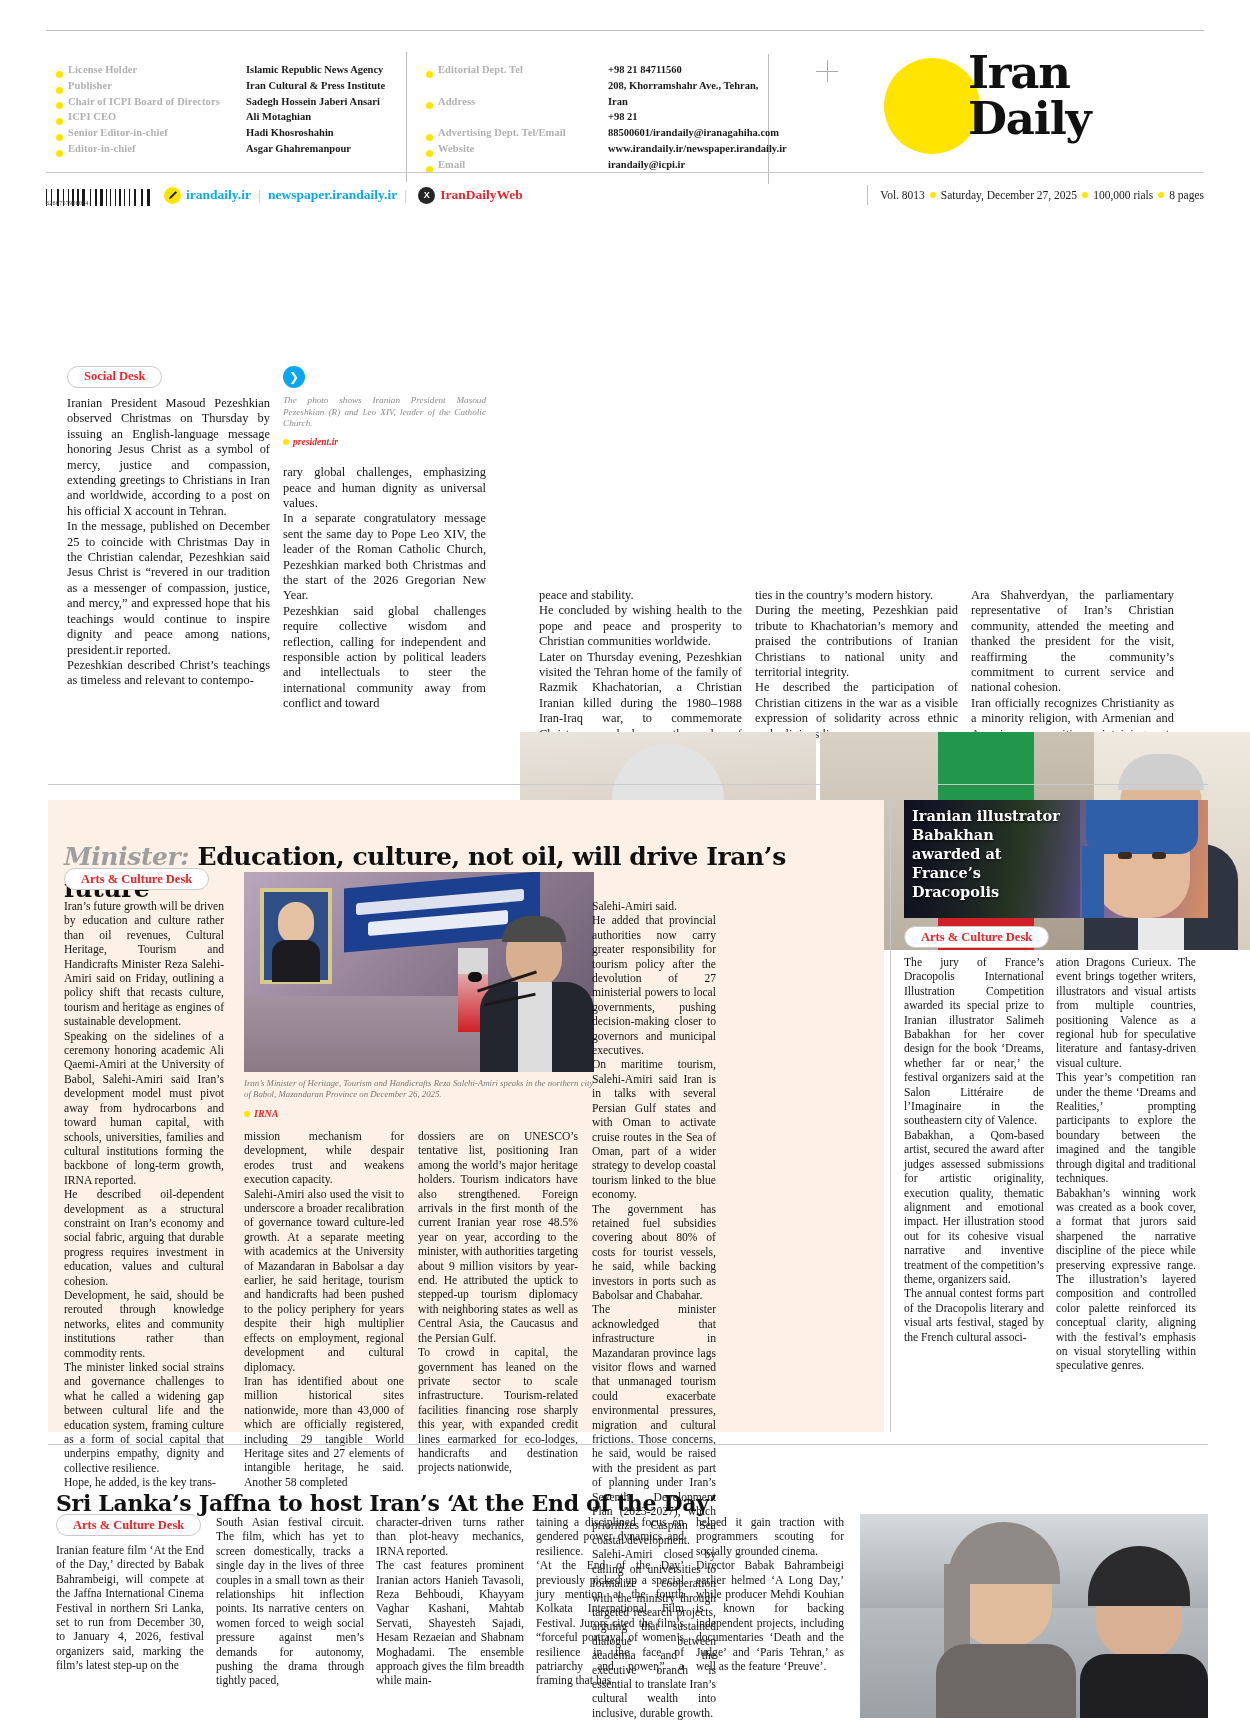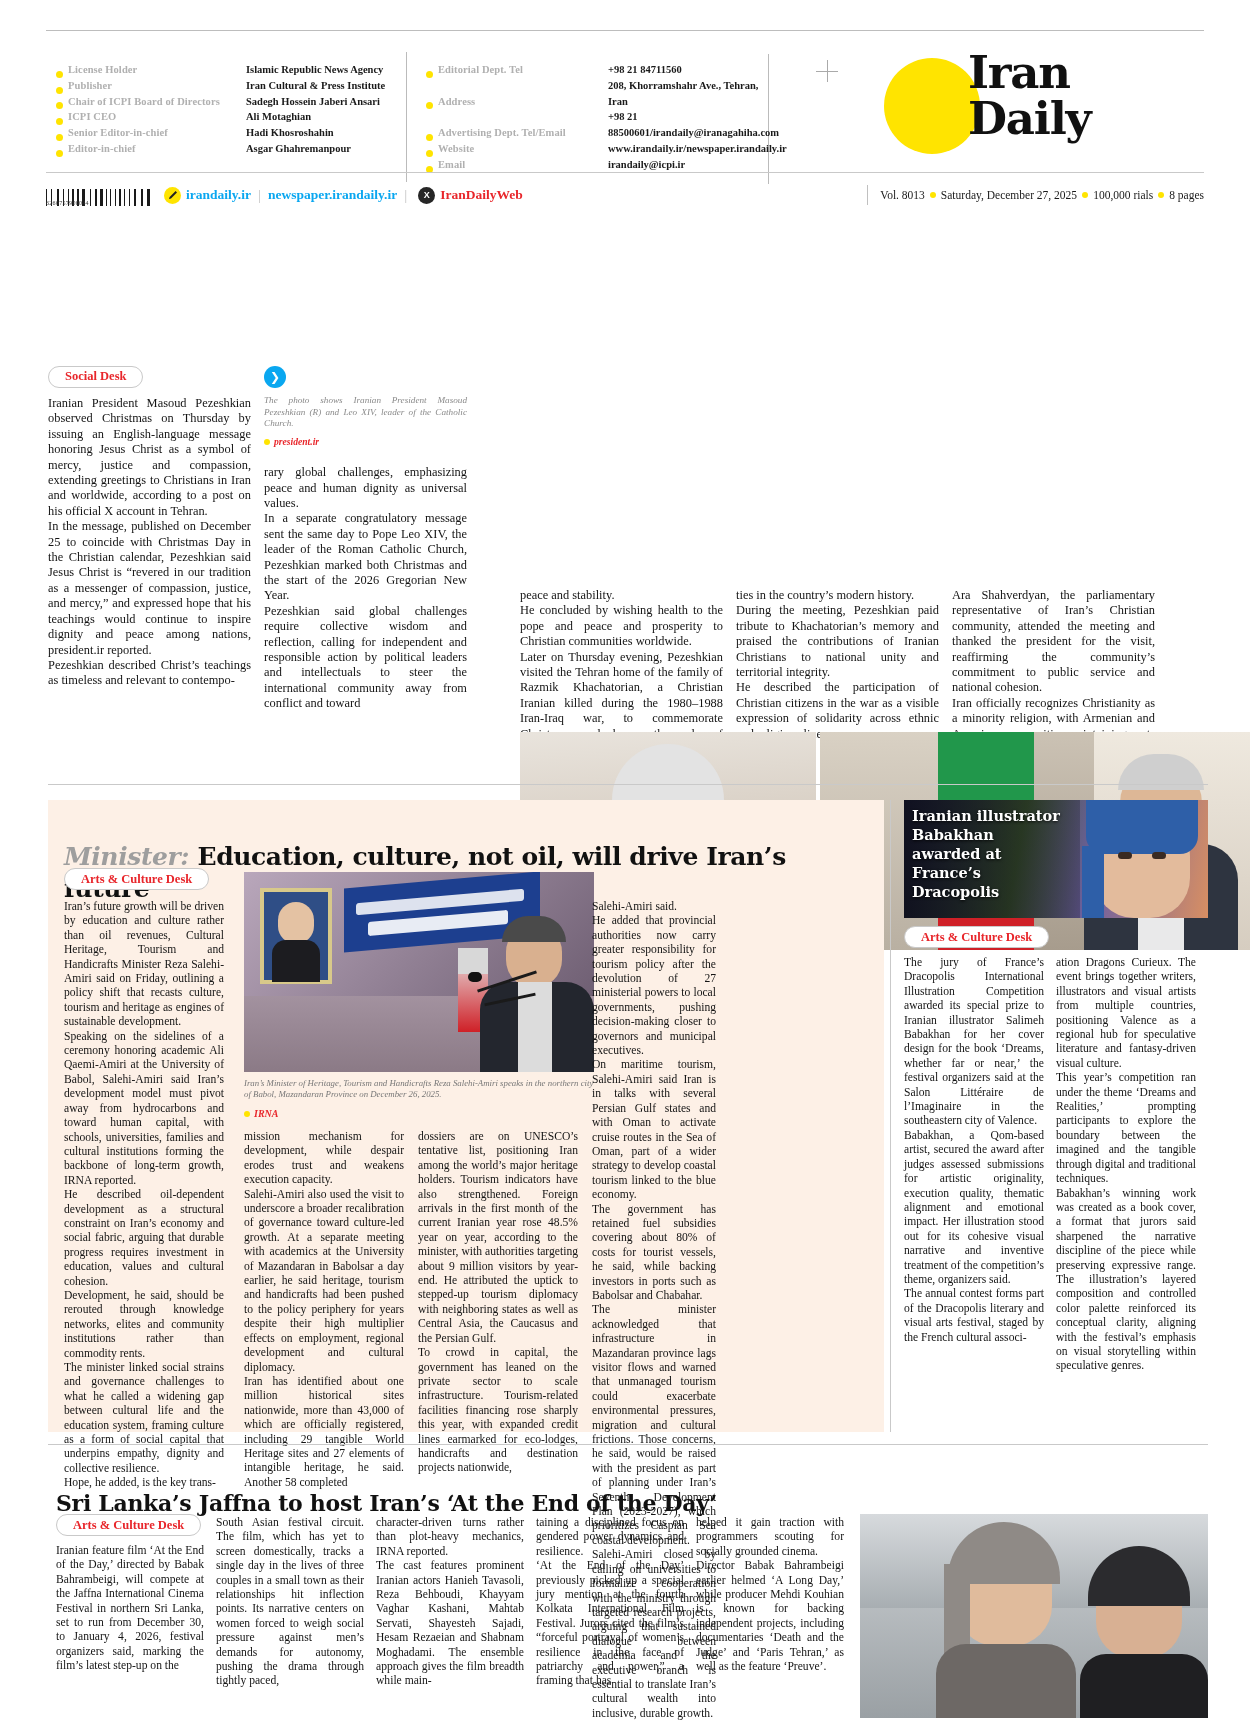--- a/index.html
+++ b/index.html
@@ -56,21 +56,21 @@
   
   .head-main { position:absolute; left:48px; top:238px; width:1160px;
     font-family:"DejaVu Serif", serif; font-weight:bold; font-size:45px; line-height:54px;
     letter-spacing:-0.9px; color:#111; }
 
   
   .deskpill { display:inline-flex; align-items:center; justify-content:center;
     border:1px solid #c9c9c9; border-radius:14px; height:22px; padding:0 16px;
     color:#E8262B; font-weight:bold; font-size:12.5px; background:#fff; }
   .s1 { position:absolute; left:48px; top:366px; width:1160px; }
-  .s1-col { position:absolute; font-size:12.4px; line-height:15.4px; text-align:justify; }
+  .s1-col { position:absolute; font-size:12.4px; line-height:15.4px; text-align:justify;margin-left:19px; }
   .col-w { width:203px; }
   .c1 { left:0; }  .c2 { left:216px; } .c3 { left:472px; } .c4 { left:688px; } .c5 { left:904px; }
   .arrow-circle { width:22px; height:22px; border-radius:50%; background:#0aa7f0; display:flex; align-items:center; justify-content:center; }
   .arrow-circle span { color:#fff; font-size:12px; line-height:1; font-family:"DejaVu Sans", sans-serif; }
   .photo-cap { font-size:9.2px; line-height:11.6px; color:#8a8a8a; font-style:italic; }
   .credit { font-size:9.6px; color:#E8262B; font-style:italic; font-weight:bold; }
   .credit .dot { width:6px; height:6px; border-radius:50%; background:#FFE400; display:inline-block; margin-right:4px; }
 
   
   .ph { position:absolute; overflow:hidden; }
@@ -304,21 +304,21 @@
     </div>
     <div class="s1-col col-w c4" style="top:222px;">
       <div class="para-block">
           <p style="margin: 0px;">ties in the country’s modern history.</p>
           <p style="margin: 0px;">During the meeting, Pezeshkian paid tribute to Khachatorian’s memory and praised the contributions of Iranian Christians to national unity and territorial integrity.</p>
           <p style="margin: 0px;">He described the participation of Christian citizens in the war as a visible expression of solidarity across ethnic and religious lines.</p>
         </div>
     </div>
     <div class="s1-col col-w c5" style="top:222px;">
       <div class="para-block">
-          <p style="margin: 0px;">Ara Shahverdyan, the parliamentary representative of Iran’s Christian community, attended the meeting and thanked the president for the visit, reaffirming the community’s commitment to public service and national cohesion.</p>
+          <p style="margin: 0px;">Ara Shahverdyan, the parliamentary representative of Iran’s Christian community, attended the meeting and thanked the president for the visit, reaffirming the community’s commitment to current service and national cohesion.</p>
           <p style="margin: 0px;">Iran officially recognizes Christianity as a minority religion, with Armenian and Assyrian communities maintaining seats in parliament.</p>
         </div>
     </div>
 
     <div class="ph ph1">
       <div class="pimg" style="background:linear-gradient(175deg,#e9e4dd 0%,#d8cfc4 45%,#c6bbae 100%);">
         <div style="position:absolute;left:0;bottom:0;width:100%;height:52%;background:linear-gradient(180deg,#cfc6bb,#b9ad9e);"></div>
         <div style="position:absolute;left:96px;top:26px;width:104px;height:116px;border-radius:52px 52px 46px 46px;background:#e7bda2;"></div>
         <div style="position:absolute;left:92px;top:12px;width:112px;height:58px;border-radius:56px 56px 0 0;background:#e3e3e3;"></div>
         <div style="position:absolute;left:60px;top:126px;width:176px;height:100px;background:#b0282c;border-radius:40px 40px 0 0;"></div>

